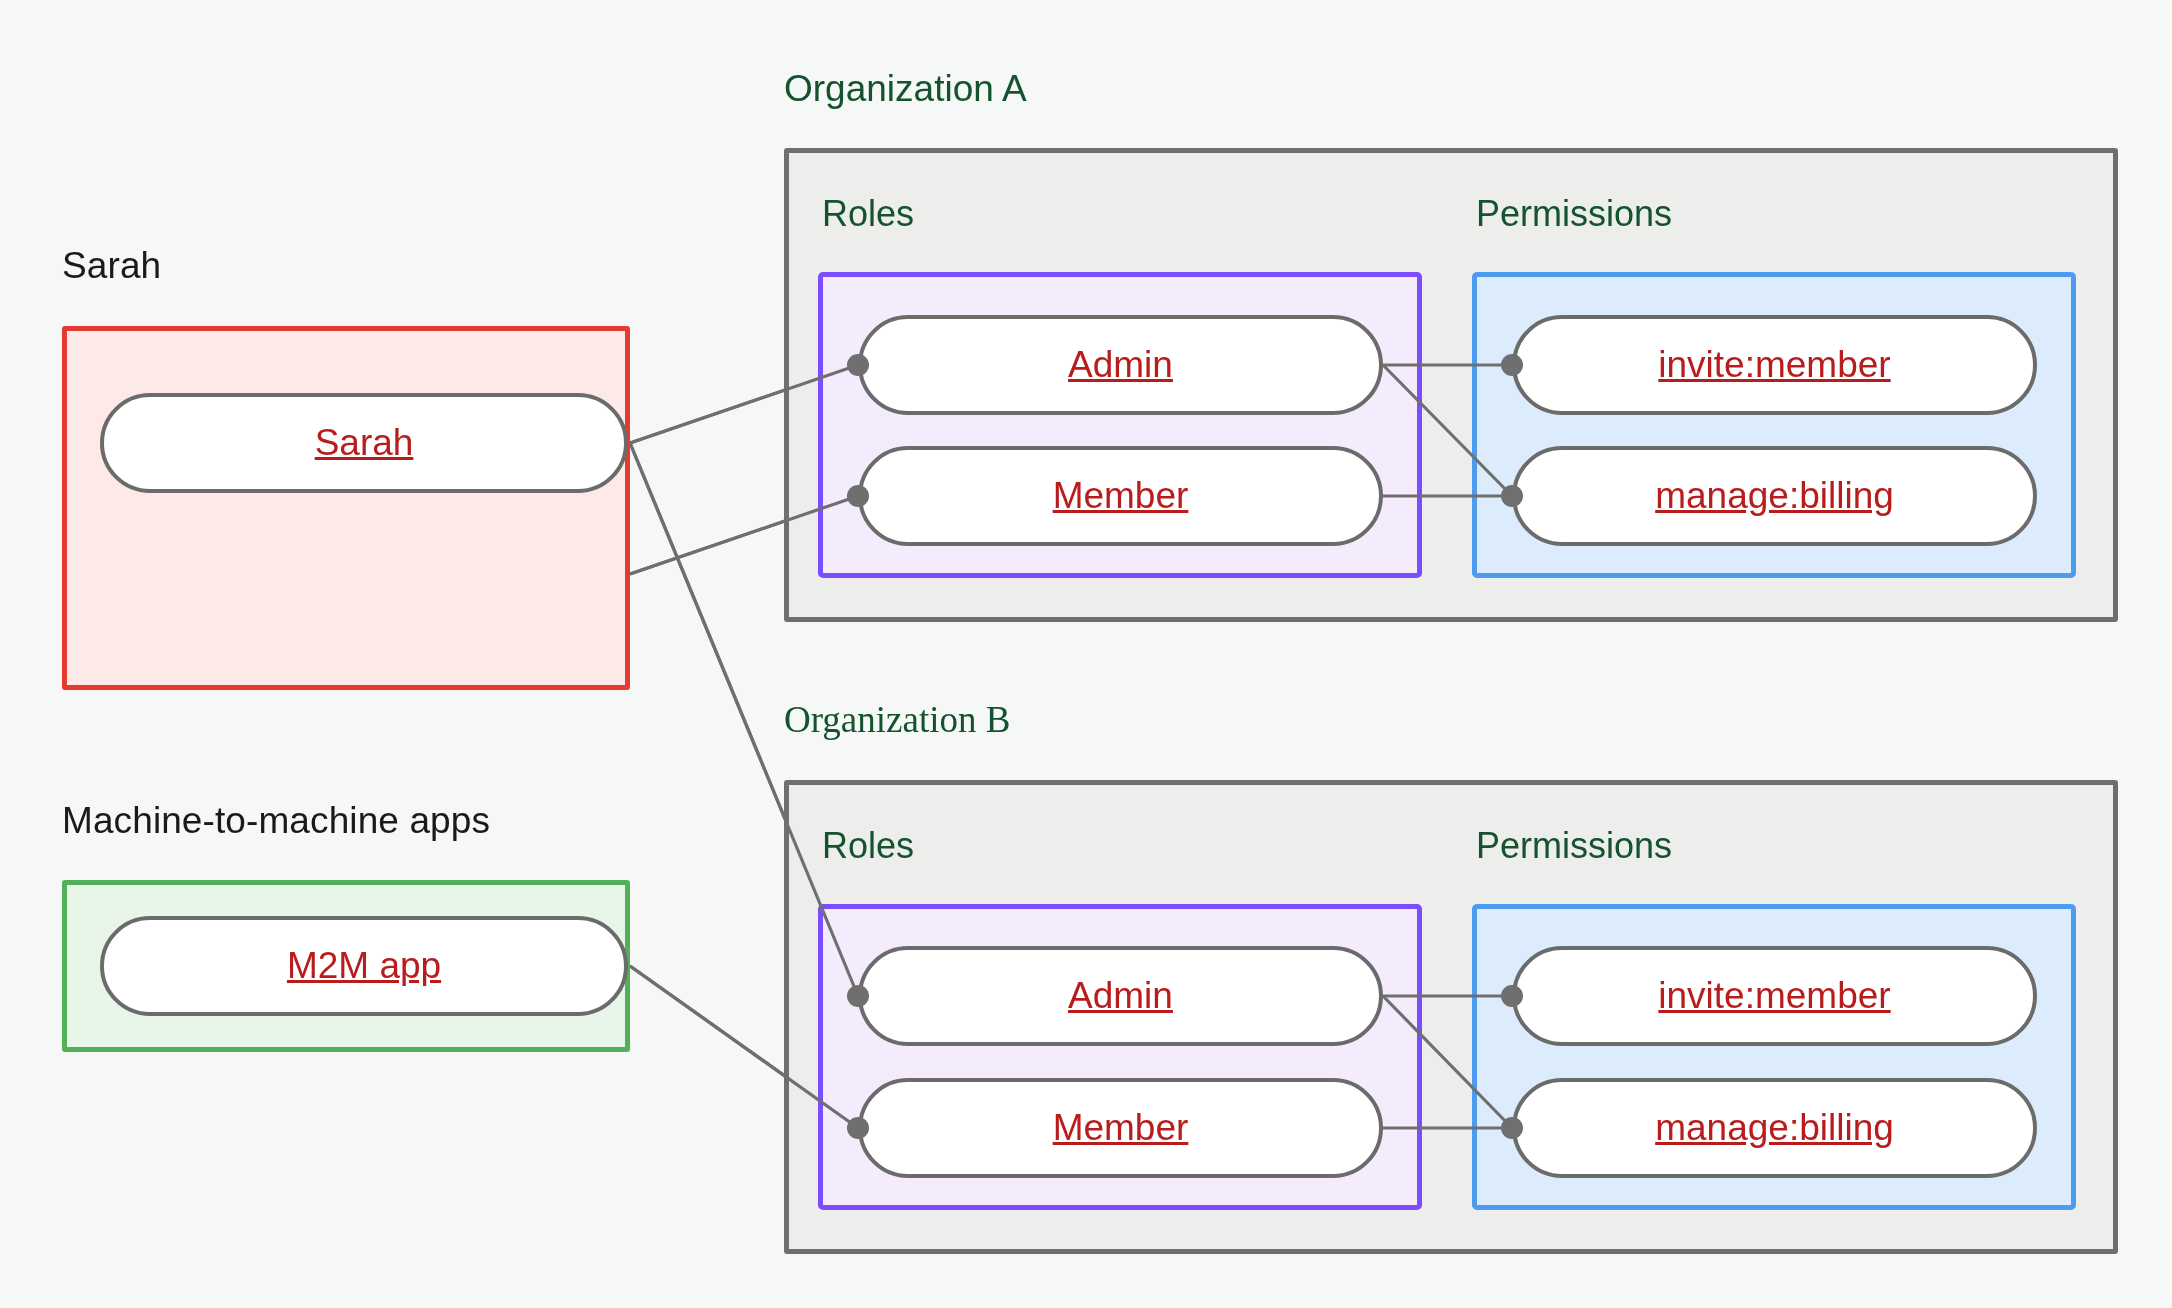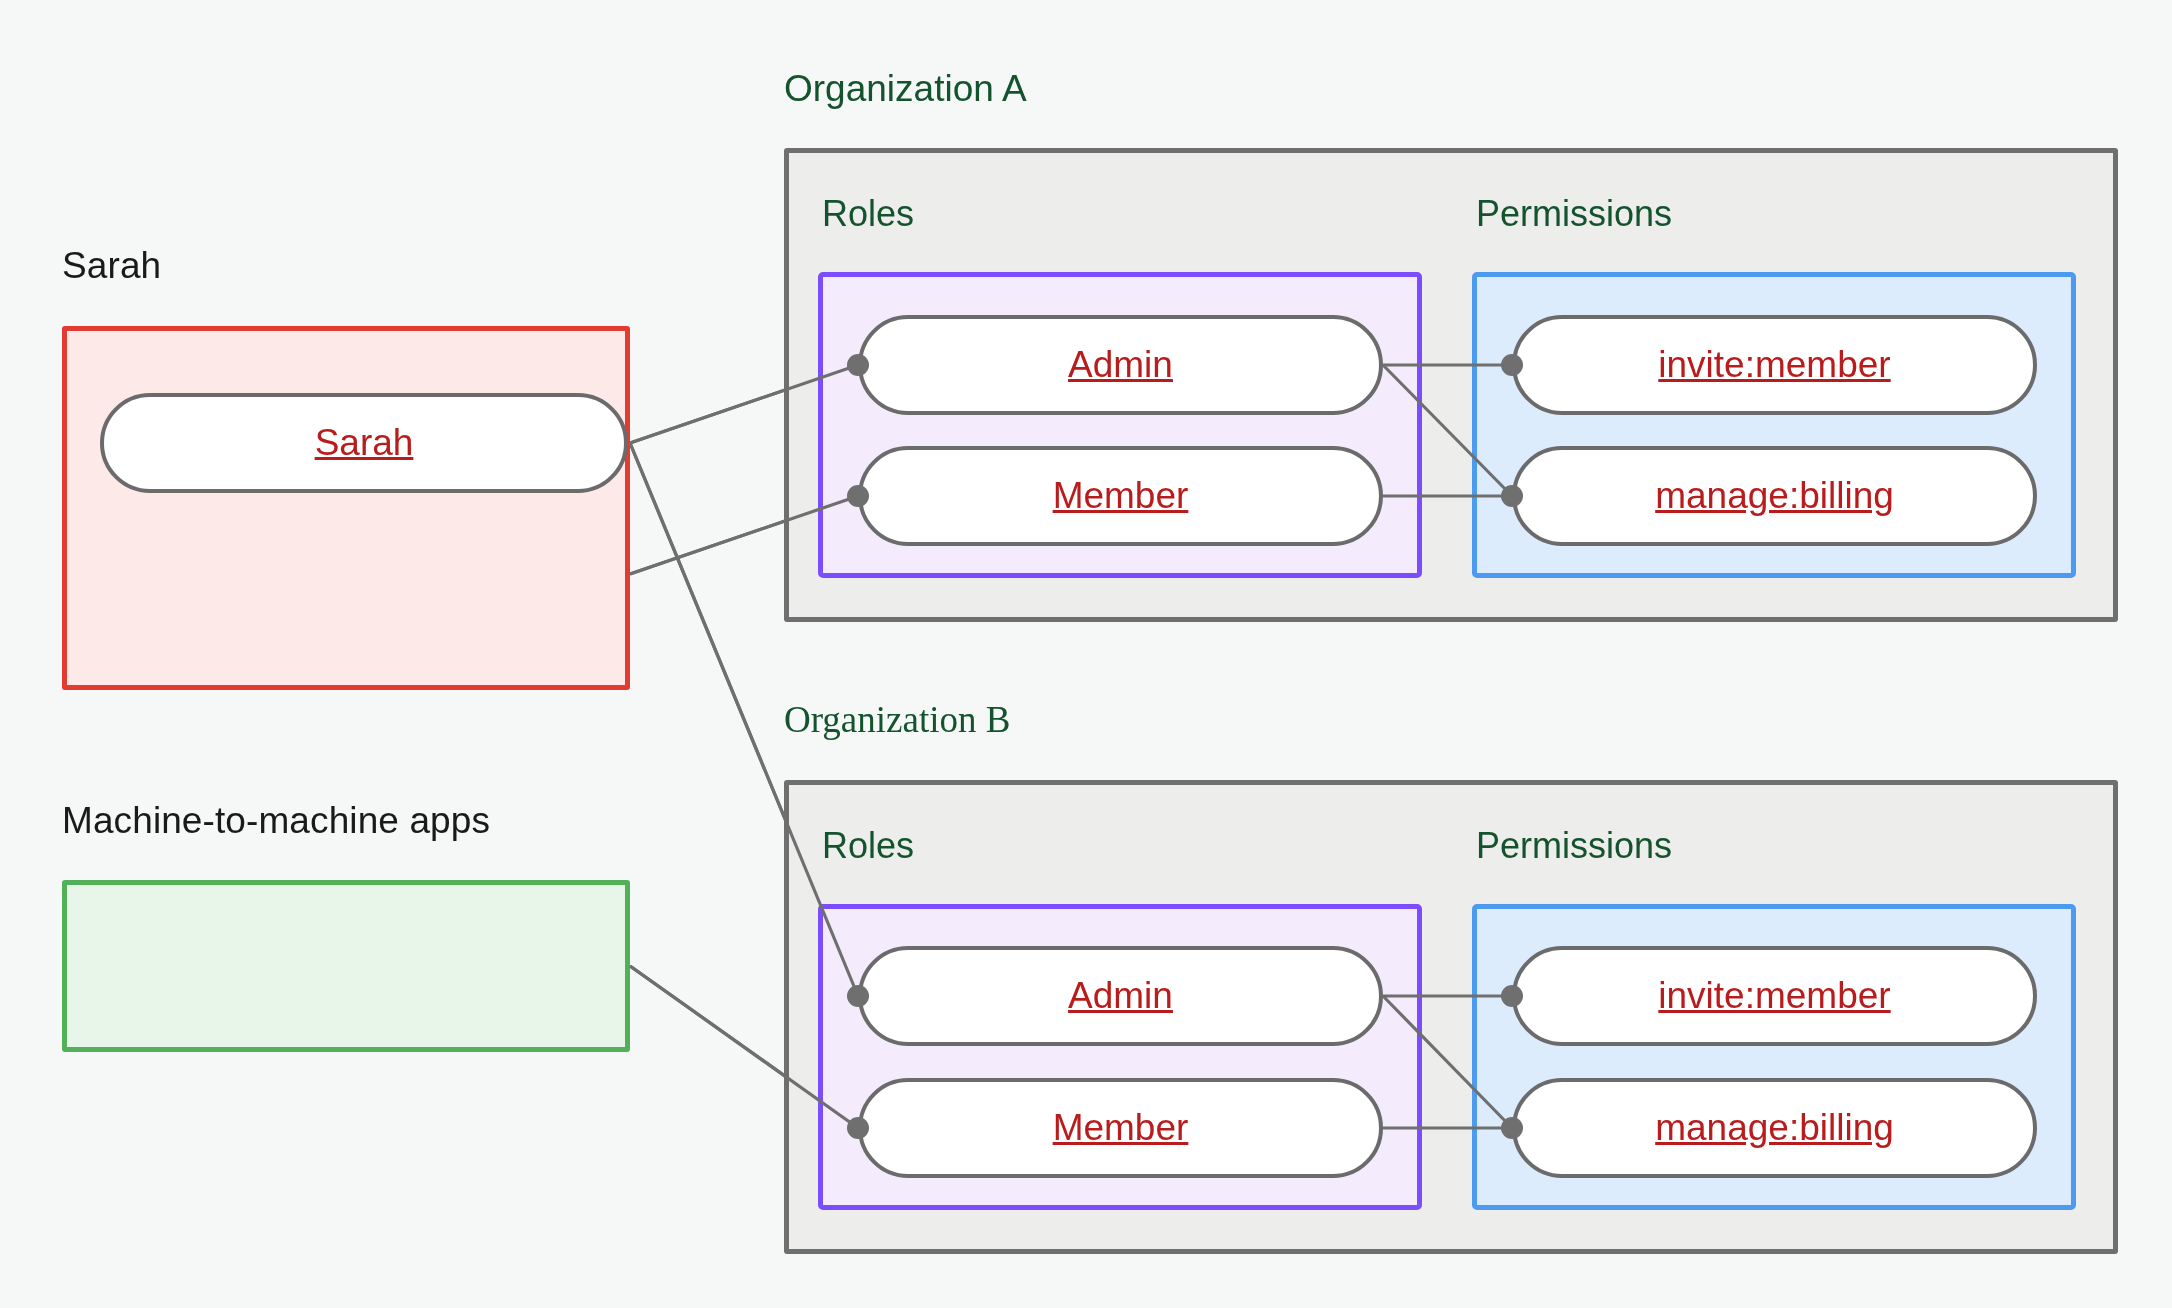--- a/index.html
+++ b/index.html
@@ -113,20 +113,23 @@
 
   <div class="node" style="left:100px; top:393px; width:528px; height:100px;">
     <span>Sarah</span>
   </div>
 
 
   <div class="grp-title" style="left:62px; top:800px;">Machine-to-machine apps</div>
 
   <div class="box m2m-box" style="left:62px; top:880px; width:568px; height:172px;"></div>
 
+  <div class="node" style="left:100px; top:916px; width:528px; height:100px;">
+    <span>M2M app</span>
+  </div>
 
   <div class="sec-title" style="left:784px; top:68px;">Organization A</div>
 
   <div class="org-box" style="left:784px; top:148px; width:1334px; height:474px;"></div>
 
   <div class="sec-title" style="left:822px; top:193px; font-size:36px;">Roles</div>
 
   <div class="box roles-box" style="left:818px; top:272px; width:604px; height:306px;"></div>
 
   <div class="node" style="left:858px; top:315px; width:525px; height:100px;">

